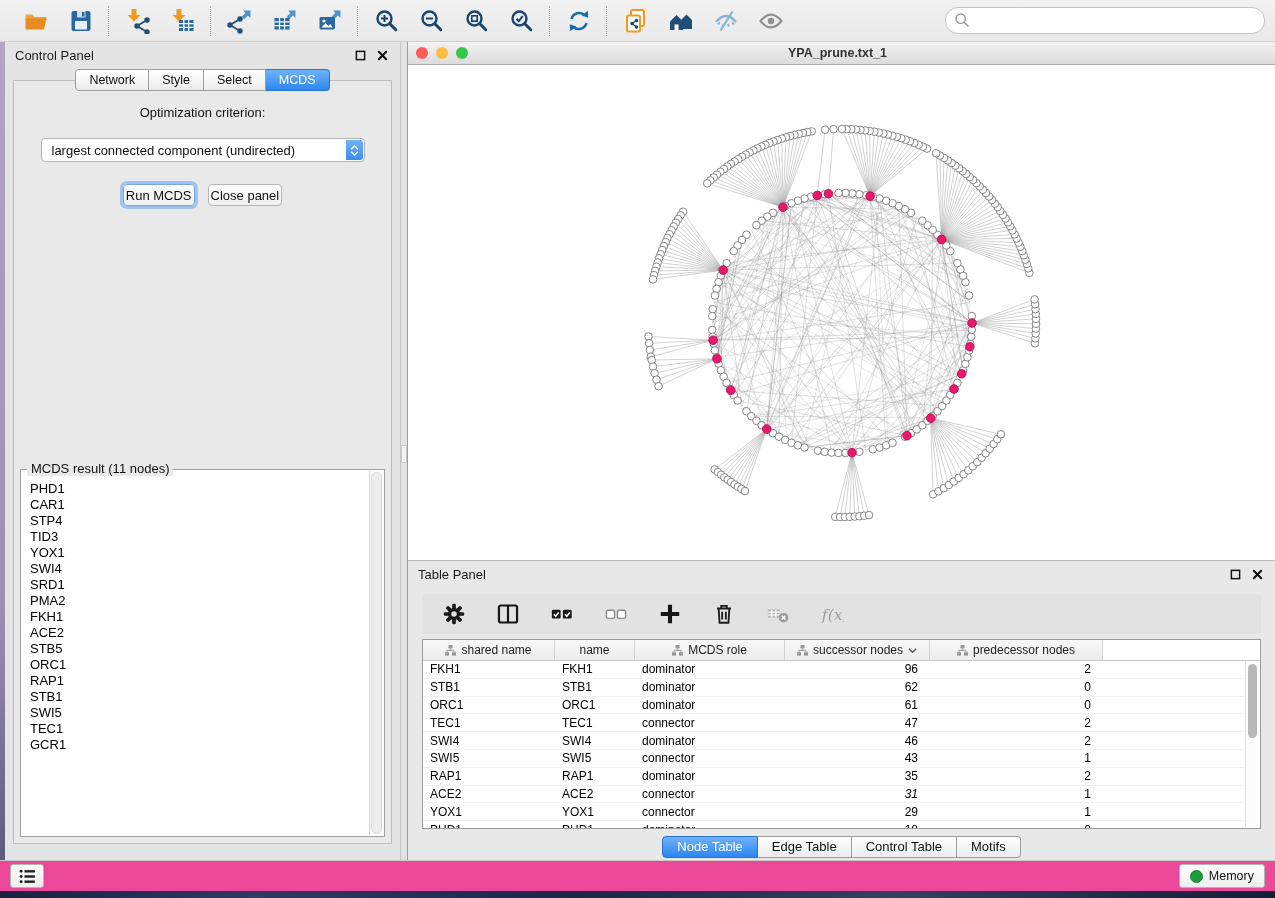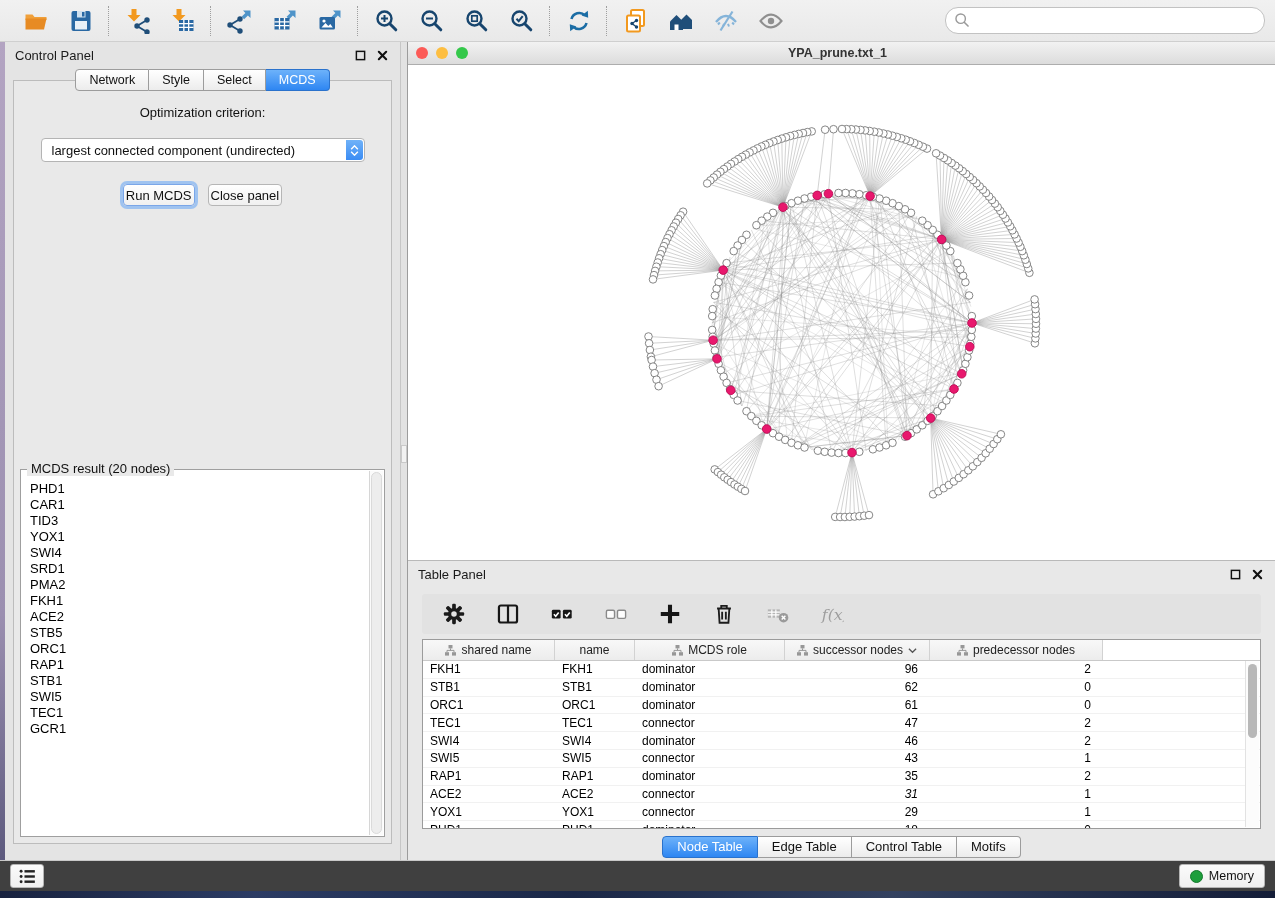--- a/index.html
+++ b/index.html
@@ -82,21 +82,21 @@
   .hcell svg{flex-shrink:0;}
   #tp-body .trow{display:flex;height:16.8px;align-items:center;border-bottom:1px solid #f1f1f1;}
   .tcell{font-size:12px;color:#000;box-sizing:border-box;padding-left:7px;overflow:hidden;white-space:nowrap;}
   .tcell.num{text-align:right;padding-right:12px;padding-left:0;}
   #tp-vscroll{position:absolute;top:21px;bottom:1px;right:1px;width:13px;background:#fcfcfc;border-left:1px solid #e2e2e2;}
   #tp-vscroll .thumb{position:absolute;left:2px;width:9px;top:3px;height:74px;background:#b8b8b8;border-radius:5px;}
   #tp-tabs{display:flex;justify-content:center;margin-top:7px;flex-shrink:0;}
   #tp-tabs .tab{padding:3px 14px;font-size:13px;}
 
   
-  #statusbar{height:30px;background:#404040;border-top:1px solid #c8c8c8;display:flex;align-items:center;
+  #statusbar{height:30px;background:#ec4899;border-top:1px solid #c8c8c8;display:flex;align-items:center;
     padding:0 10px;flex-shrink:0;}
   #status-list-btn{width:32px;height:22px;border:1px solid #b5b5b5;border-radius:3px;background:linear-gradient(#fbfbfb,#efefef);
     display:flex;align-items:center;justify-content:center;}
   #memory-btn{margin-left:auto;height:22px;border:1px solid #b5b5b5;border-radius:3px;background:linear-gradient(#fbfbfb,#efefef);
     display:flex;align-items:center;gap:6px;padding:0 10px;font-size:12.5px;color:#111;}
   #memory-dot{width:11px;height:11px;border-radius:50%;background:#1d9e3c;border:1px solid #147a2c;}
   #wallpaper-strip{height:7px;background:linear-gradient(90deg,#18223f,#2c3c64 20%,#1a2747 45%,#33415f 70%,#141d38);}
 </style>
 </head>
 <body>
@@ -300,24 +300,25 @@
             <svg viewBox="0 0 10 6" width="9" height="5">
                 <path d="M1 1l4 4 4-4" fill="none" stroke="#fff" stroke-width="1.7"></path>
               </svg>
           </span>
         </div>
         <div class="cp-buttons">
           <button class="btn focused">Run MCDS</button>
           <button class="btn">Close panel</button>
         </div>
         <div id="mcds-group">
-          <span id="mcds-legend">MCDS result (20 nodes)</span>
+          <span id="mcds-legend">MCDS result (11 nodes)</span>
           <div id="mcds-list">
               <div class="item">PHD1</div>
               <div class="item">CAR1</div>
+              <div class="item">STP4</div>
               <div class="item">TID3</div>
               <div class="item">YOX1</div>
               <div class="item">SWI4</div>
               <div class="item">SRD1</div>
               <div class="item">PMA2</div>
               <div class="item">FKH1</div>
               <div class="item">ACE2</div>
               <div class="item">STB5</div>
               <div class="item">ORC1</div>
               <div class="item">RAP1</div>

